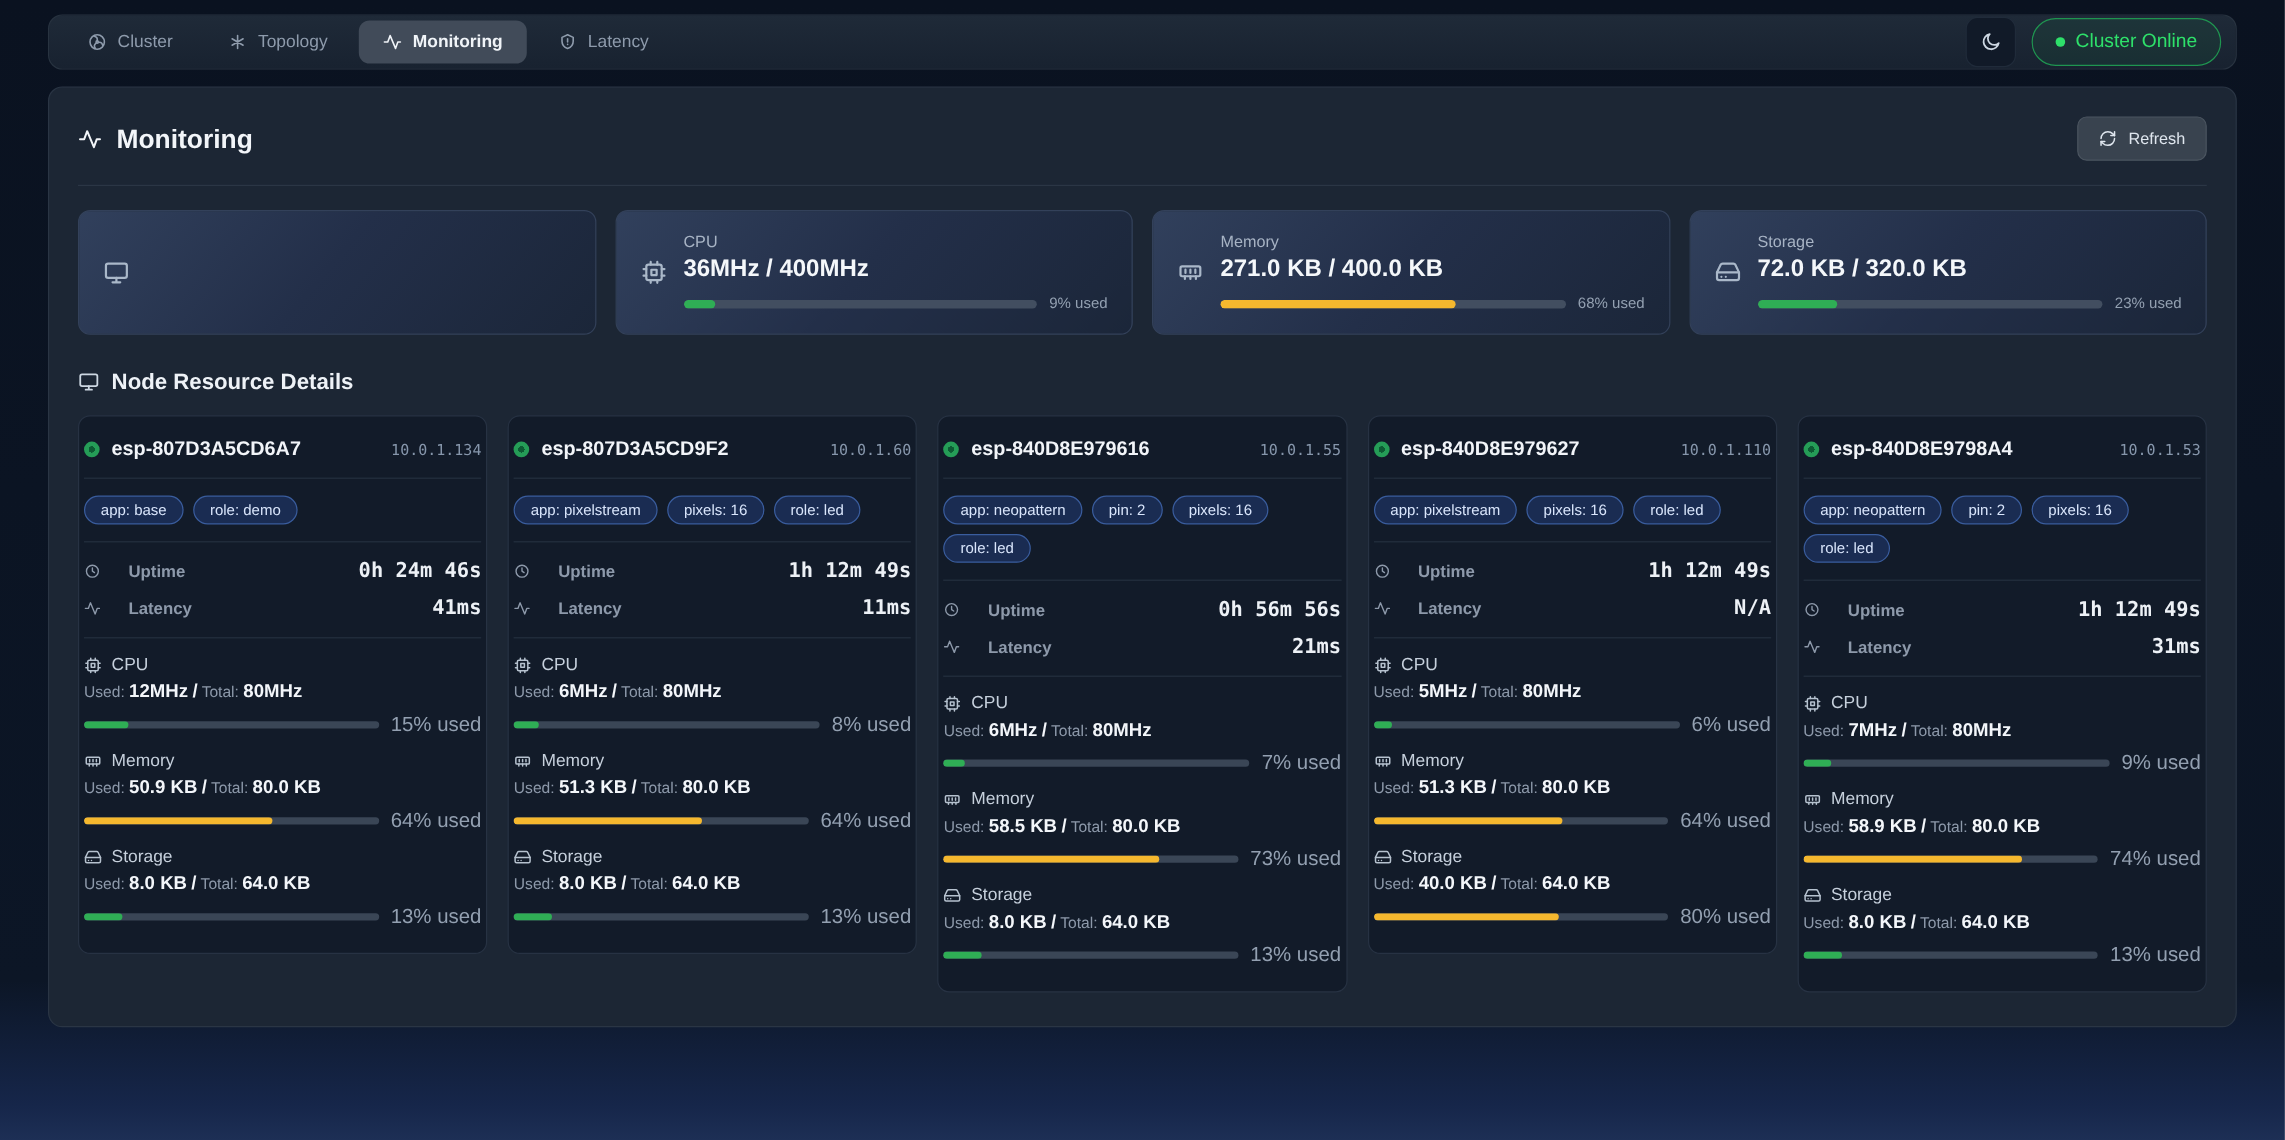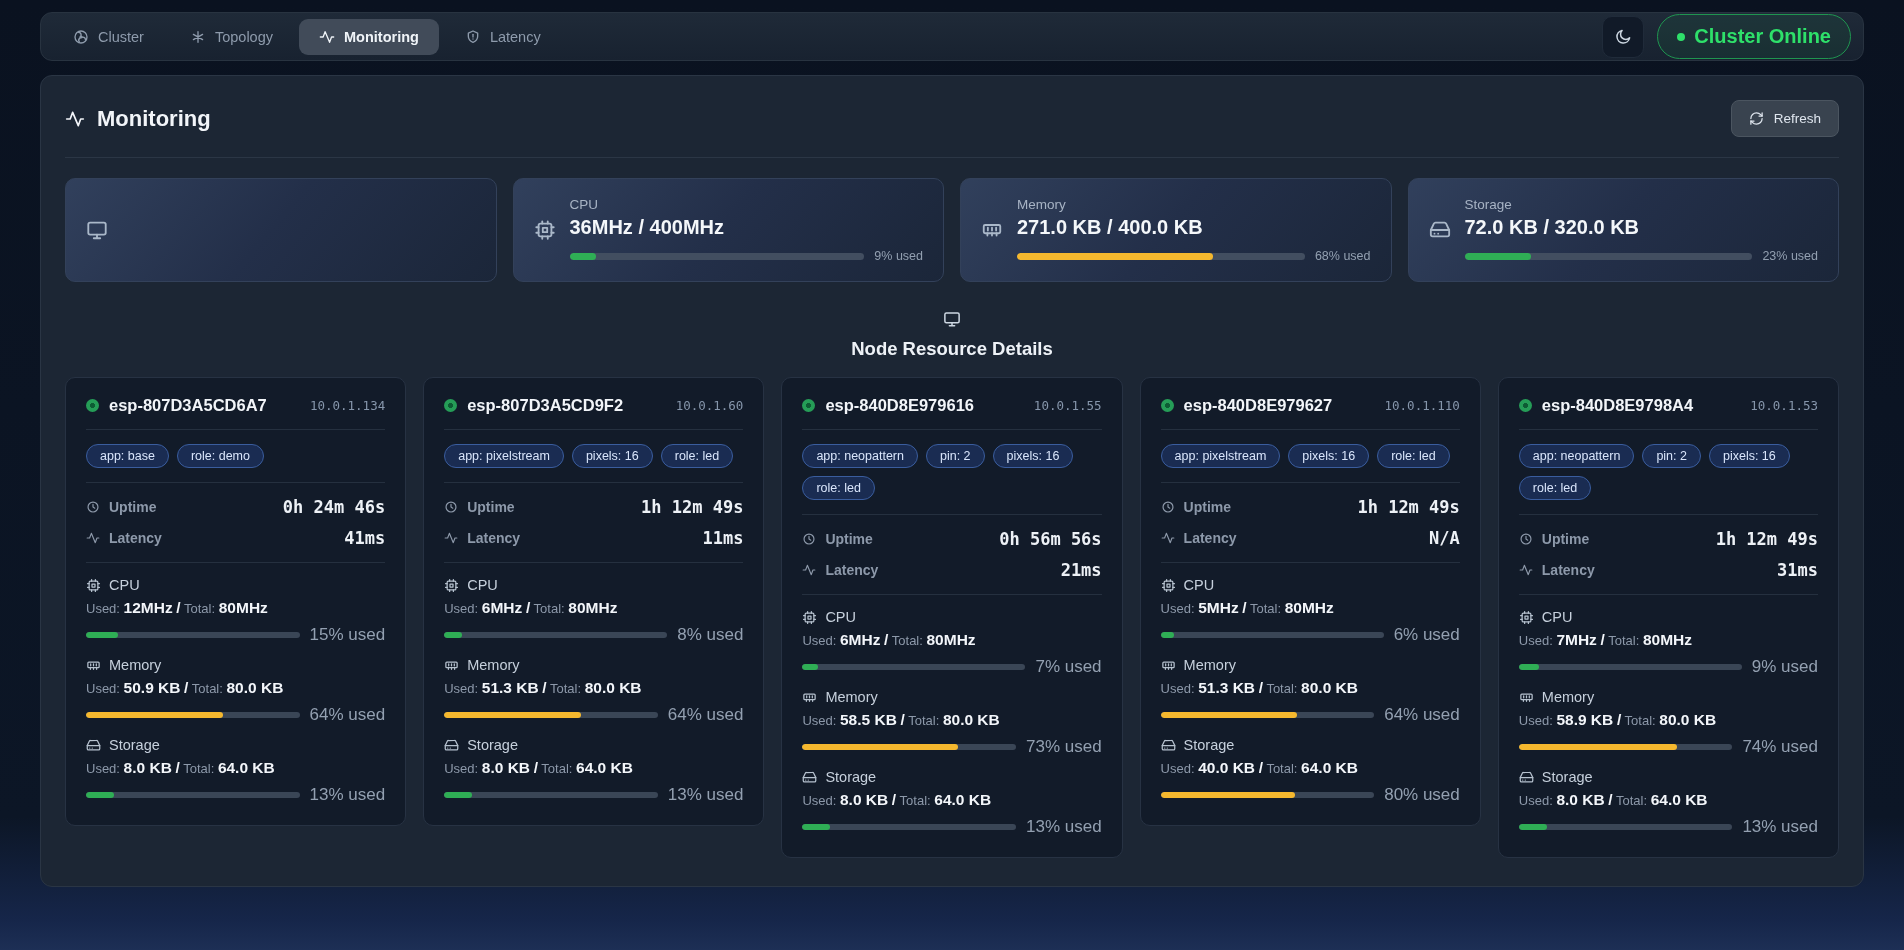--- a/index.html
+++ b/index.html
@@ -31,21 +31,21 @@
   .nav-right { display:flex; gap:13px; align-items:center; }
   .icon-btn {
     width:42px; height:42px; border-radius:10px; cursor:pointer;
     background:#111a28; border:1px solid #202b3a; color:#cdd7e2;
     display:flex; align-items:center; justify-content:center;
   }
   .online-pill {
     display:flex; gap:9px; align-items:center;
     padding:10px 19px; border-radius:999px;
     border:1.5px solid #1f9550; background:rgba(25,160,80,0.10);
-    font-weight:700; font-size:20px;
+    font-weight:400; font-size:16px;
   }
   .online-dot { width:8px; height:8px; border-radius:50%; }
 
   
   .panel {
     margin-top:14px; border-radius:12px;
     background:#1c2634; border:1px solid #2a3544;
     padding:24px 24px 28px;
   }
   .panel-header { display:flex; justify-content:space-between; align-items:center; margin-bottom:20px; }
@@ -73,39 +73,39 @@
   .sum-icon { color:#aab8c9; flex-shrink:0; }
   .sum-body { flex:1; min-width:0; }
   .sum-label { font-size:13.5px; color:#a7b3c4; margin-bottom:4px; }
   .sum-value { font-size:20px; font-weight:700; color:#f4f7fa; }
 
   .bar-row { display:flex; align-items:center; gap:10px; margin-top:10px; }
   .bar-track { flex:1; height:7px; border-radius:999px; background:#42четыре; background:#424e60; overflow:hidden; }
   .bar-fill { height:100%; border-radius:999px; }
   .bar-label { font-size:12.5px; color:#93a0b1; white-space:nowrap; }
 
-  .nodes-heading { display:flex; gap:10px; align-items:center; font-size:18.5px; font-weight:700; color:#eef2f7; margin:0 0 17px;flex-direction:column; }
+  .nodes-heading { display:flex; gap:10px; align-items:center; font-size:18.5px; font-weight:700; color:#eef2f7; margin:0 0 17px; }
   .nodes-heading .icon { color:#cdd7e2; }
 
   .nodes-grid { display:grid; grid-template-columns:repeat(5,1fr); gap:17px; align-items:start; }
-  .nodecard { background:#121b29; border:1px solid #273243; border-radius:10px; padding:18px 20px 20px; }
+  .nodecard { background:#121b29; border:1px solid #273243; border-radius:10px; padding:18px 4px 20px; }
   .node-head { display:flex; align-items:center; gap:10px; }
   .statusdot { width:13px; height:13px; border-radius:50%; flex-shrink:0;
     background:radial-gradient(circle,#0d5c34 0 2.6px,#259d57 2.7px); }
   .node-name { flex:1; font-size:16.5px; font-weight:700; color:#f2f5f9; white-space:nowrap; }
   .node-ip { font-family:"DejaVu Sans Mono", monospace; font-size:12.5px; color:#8696ab; white-space:nowrap; }
   .divider2 { border:none; border-top:1px solid #25303f; margin:14px 0; }
   .badges { display:flex; flex-wrap:wrap; gap:8px; }
   .badge {
     padding:4px 13px; border-radius:999px;
     border:1px solid #3a5d9e; background:#1a2c52;
     color:#d9e5fb; font-size:12.5px; white-space:nowrap;
   }
   .kv-row { display:flex; justify-content:space-between; align-items:center; margin:11px 0; }
-  .kv-label { display:flex; gap:9px; align-items:center; color:#8d99aa; font-weight:700; font-size:14px; }
+  .kv-label { display:flex; gap:23px; align-items:center; color:#8d99aa; font-weight:700; font-size:14px; }
   .kv-value { font-family:"DejaVu Sans Mono", monospace; font-weight:700; font-size:17px; color:#edf1f6; }
 
   .res { margin-top:12px; }
   .res-head { display:flex; gap:8px; align-items:center; color:#c6d0dc; font-size:14.5px; margin-bottom:6px; }
   .res-head .icon { color:#b6c2cf; }
   .res-vals { font-size:13px; color:#8d99aa; margin-bottom:8px; }
   .res-vals b { font-size:15.5px; color:#f3f6fa; font-weight:700; }
   .res .bar-row { margin-top:0; }
   .res .bar-track { height:6px; background:#3a4656; }
   .res .bar-label { font-size:17px; }

